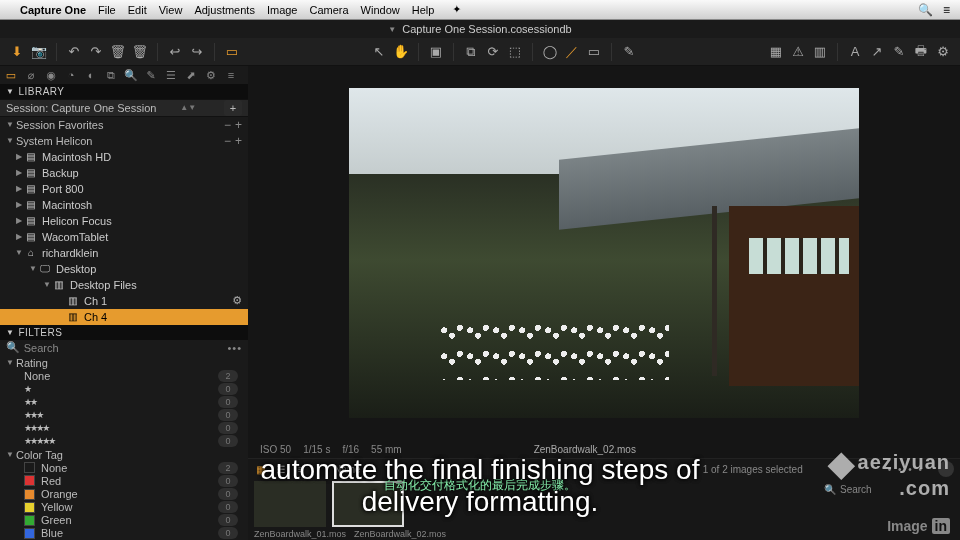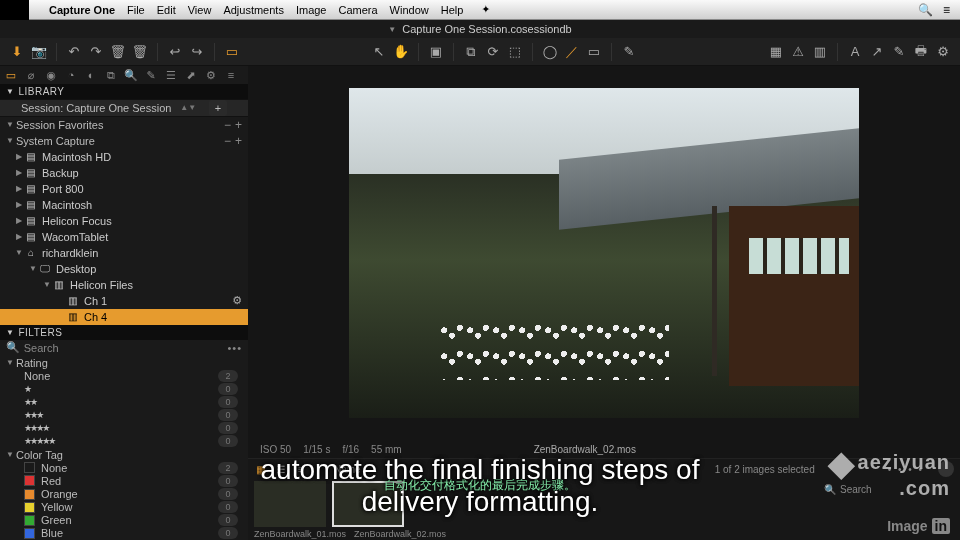--- a/index.html
+++ b/index.html
@@ -1,19 +1,19 @@
 <!DOCTYPE html>
 <html><head>
 <meta charset="utf-8">
 <style>
 * { margin: 0; padding: 0; box-sizing: border-box; }
 html, body { width: 960px; height: 540px; background: #000; font-family: "Lucida Grande", Arial, sans-serif; font-size: 11px; color: #ddd; overflow: hidden; }
 
 
-.menubar { height: 20px; background: linear-gradient(#f9f9f9,#d0d0d0); display: flex; align-items: center; padding: 0 10px; color: #000; border-bottom: 1px solid #888; margin-left: 29px; }
+.menubar { height: 20px; background: linear-gradient(#f9f9f9,#d0d0d0); display: flex; align-items: center; padding: 0 10px; color: #000; border-bottom: 1px solid #888; }
 .menubar .apple { font-size: 13px; margin-right: 10px; }
 .menubar .appname { font-weight: bold; margin-right: 12px; }
 .menubar .mitem { margin-right: 12px; }
 .menubar .spacer { flex: 1; }
 .menubar .ricon { margin-left: 10px; font-size: 12px; }
 
 .win { width: 960px; height: 520px; background: #1a1a1a; display: flex; flex-direction: column; }
 
 .titlebar { height: 18px; display: flex; justify-content: center; align-items: center; color: #ccc; font-size: 11px; }
 .titlebar .tri { margin-right: 6px; font-size: 8px; color: #888; }
@@ -25,21 +25,21 @@
 .toolbar .gap { flex: 1; }
 
 .main { flex: 1; display: flex; min-height: 0; }
 
 .sidebar { width: 248px; background: #1a1a1a; display: flex; flex-direction: column; overflow: hidden; }
 .tabstrip { height: 22px; display: flex; align-items: center; padding: 0 4px; gap: 6px; background: #1a1a1a; }
 .tabstrip .ticon { width: 14px; height: 14px; display: flex; align-items: center; justify-content: center; color: #888; font-size: 11px; }
 .tabstrip .ticon.orange { color: #e69b2e; }
 .panel-hd { height: 18px; background: #0d0d0d; display: flex; align-items: center; padding: 0 6px; font-size: 10px; letter-spacing: .5px; color: #ccc; }
 .panel-hd .tri { font-size: 8px; margin-right: 4px; }
-.session { height: 20px; display: flex; align-items: center; padding: 0 21px; background: #262626; border-top:1px solid #111; border-bottom:1px solid #111; color:#bbb; }
+.session { height: 20px; display: flex; align-items: center; padding: 0 6px; background: #262626; border-top:1px solid #111; border-bottom:1px solid #111; color:#bbb; }
 .session .plus { width: 18px; height: 16px; background: #2a2a2a; border-radius: 2px; display:flex; align-items:center; justify-content:center; margin-left: auto; }
 .tree { flex: 0 0 auto; }
 .hrow { height: 16px; display: flex; align-items: center; padding: 0 6px; color: #bbb; font-size: 11px; }
 .hrow .tri { font-size: 8px; width: 10px; color: #888; }
 .hrow .plus, .hrow .minus { margin-left: auto; color:#888; font-size:12px; }
 .hrow .minus ~ .plus { margin-left: 4px; }
 .trow { height: 16px; display: flex; align-items: center; color: #ccc; font-size: 11px; }
 .trow .arrow { width: 10px; font-size: 8px; color:#888; text-align:center; }
 .trow .ficon { width: 14px; text-align:center; margin-right:4px; font-size:10px; }
 .trow.sel { background: #e69b2e; color: #000; }
@@ -72,21 +72,21 @@
 .photo .post { position:absolute; right:142px; top:118px; width:5px; height:170px; background:#2f2a24;}
 .photo .flowers { position:absolute; left:90px; bottom:38px; width:230px; height:60px; background:radial-gradient(circle at 20% 40%, #eee 0 3px, transparent 3px) ,radial-gradient(circle at 50% 60%, #eee 0 3px, transparent 3px),radial-gradient(circle at 80% 30%, #eee 0 3px, transparent 3px); background-size:26px 26px;}
 .exif { height:18px; display:flex; align-items:center; padding:0 12px; color:#888; font-size:10px; gap:12px; }
 .exif .fname { margin-left:120px; color:#aaa; }
 
 .browser { height:82px; background:#171717; display:flex; flex-direction:column; border-top:1px solid #222; }
 .brow-top { height:20px; display:flex; align-items:center; padding:0 6px; color:#aaa; font-size:10px; gap:6px; }
 .brow-top .bicon { width:14px; height:14px; display:flex;align-items:center;justify-content:center; }
 .brow-top .bicon.orange { color:#e69b2e; }
 .brow-top .name { margin-left:20px; }
-.brow-top .selinfo { margin-left:auto; margin-right:4px; color:#888; }
+.brow-top .selinfo { margin-left:auto; margin-right:16px; color:#888; }
 .brow-top .srch { color:#888; margin-right:10px;margin-top:40px; }
 .brow-top .dots { letter-spacing:2px; color:#888; }
 .thumbs { flex:1; display:flex; align-items:flex-start; padding:2px 6px; gap:6px; }
 .thumb { width:72px; height:46px; background:#2a2d24; border:2px solid transparent; }
 .thumb.active { border-color:#ddd; }
 .tlabels { display:flex; padding:0 6px 2px; gap:8px; color:#888; font-size:9px; }
 
 .subtitle { position:absolute; left:50%; transform:translateX(-50%); text-align:center; pointer-events:none; }
 .sub-cn { bottom:46px; color:#86efac; font-size:12px; text-shadow:0 0 4px #000,0 0 4px #000; }
 .sub-en { bottom:22px; color:#fff; font-size:28px; text-shadow:0 0 4px #000,0 0 4px #000; }
@@ -191,21 +191,21 @@
       </div>
       <div class="tree">
         <div class="hrow">
             <span class="tri">▼</span>
             <span>Session Favorites</span>
             <span class="minus">−</span>
             <span class="plus">+</span>
           </div>
         <div class="hrow">
             <span class="tri">▼</span>
-            <span>System Capture</span>
+            <span>System Helicon</span>
             <span class="minus">−</span>
             <span class="plus">+</span>
           </div>
         <div class="trow pad1">
             <span class="arrow">▶</span>
             <span class="ficon">▤</span>
             <span>Macintosh HD</span>
           </div>
         <div class="trow pad1">
             <span class="arrow">▶</span>
@@ -238,21 +238,21 @@
             <span>richardklein</span>
           </div>
         <div class="trow pad2">
             <span class="arrow">▼</span>
             <span class="ficon">🖵</span>
             <span>Desktop</span>
           </div>
         <div class="trow pad3">
             <span class="arrow">▼</span>
             <span class="ficon">▥</span>
-            <span>Helicon Files</span>
+            <span>Desktop Files</span>
           </div>
         <div class="trow pad4">
             <span class="arrow"></span>
             <span class="ficon">▥</span>
             <span>Ch 1</span>
             <span class="gear">⚙</span>
           </div>
         <div class="trow pad4 sel">
             <span class="arrow"></span>
             <span class="ficon">▥</span>

